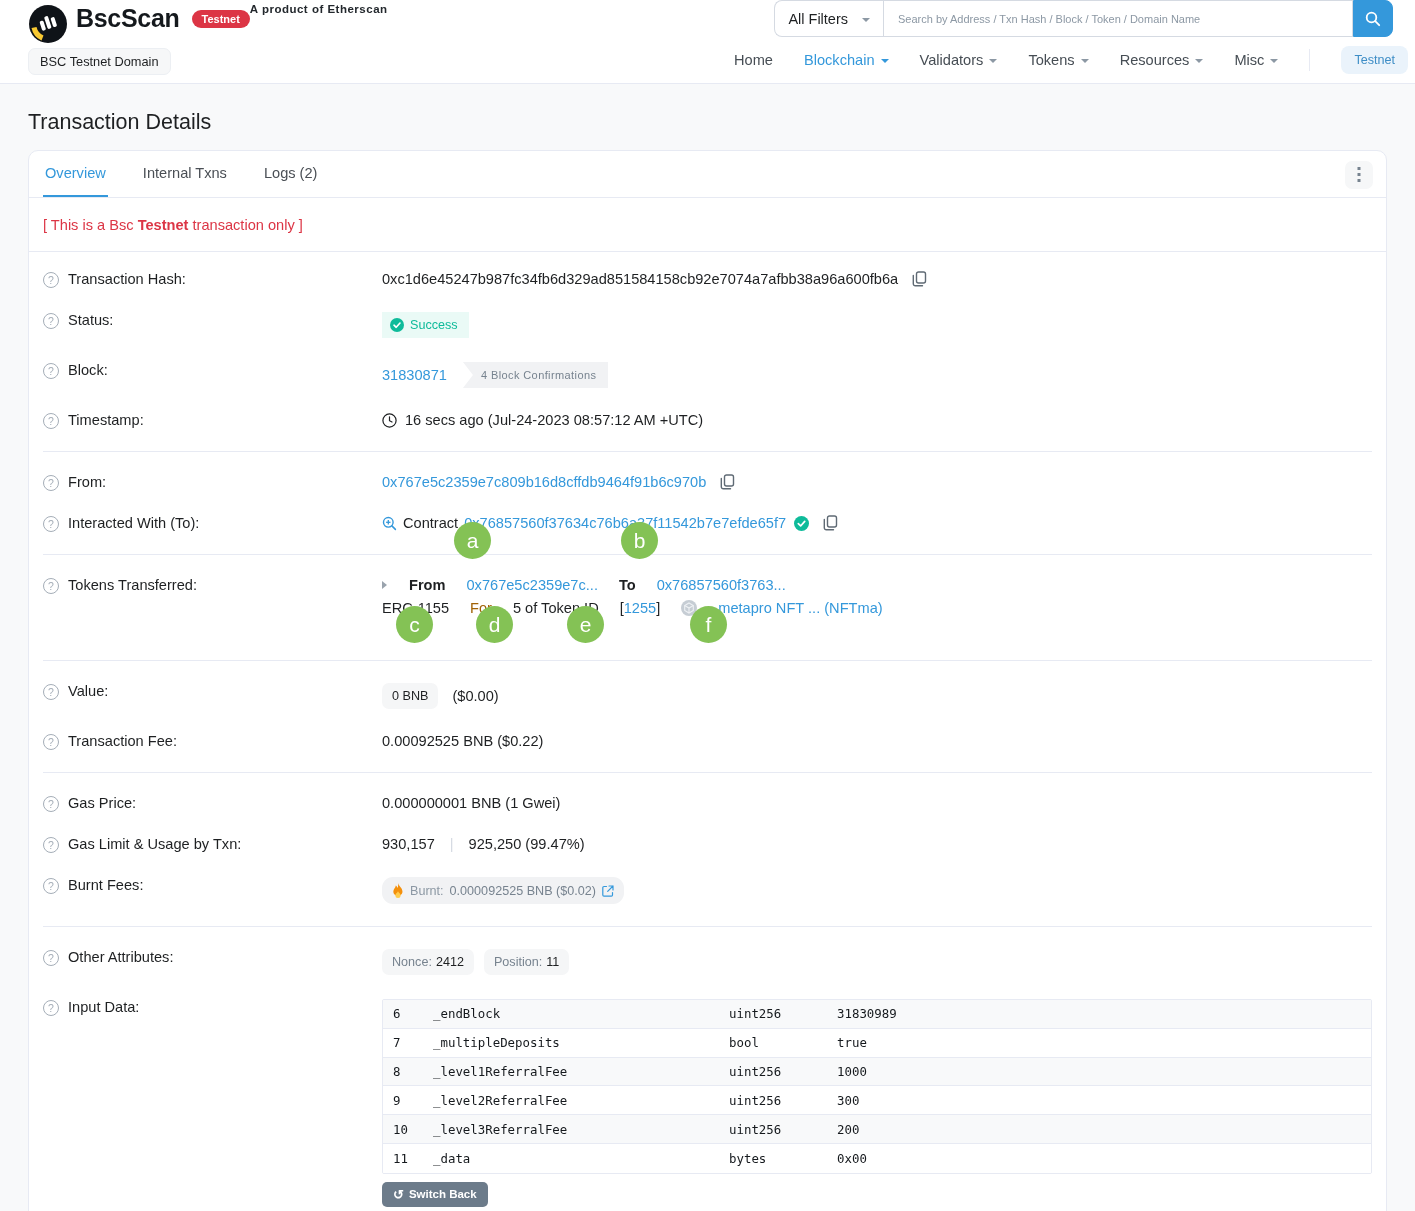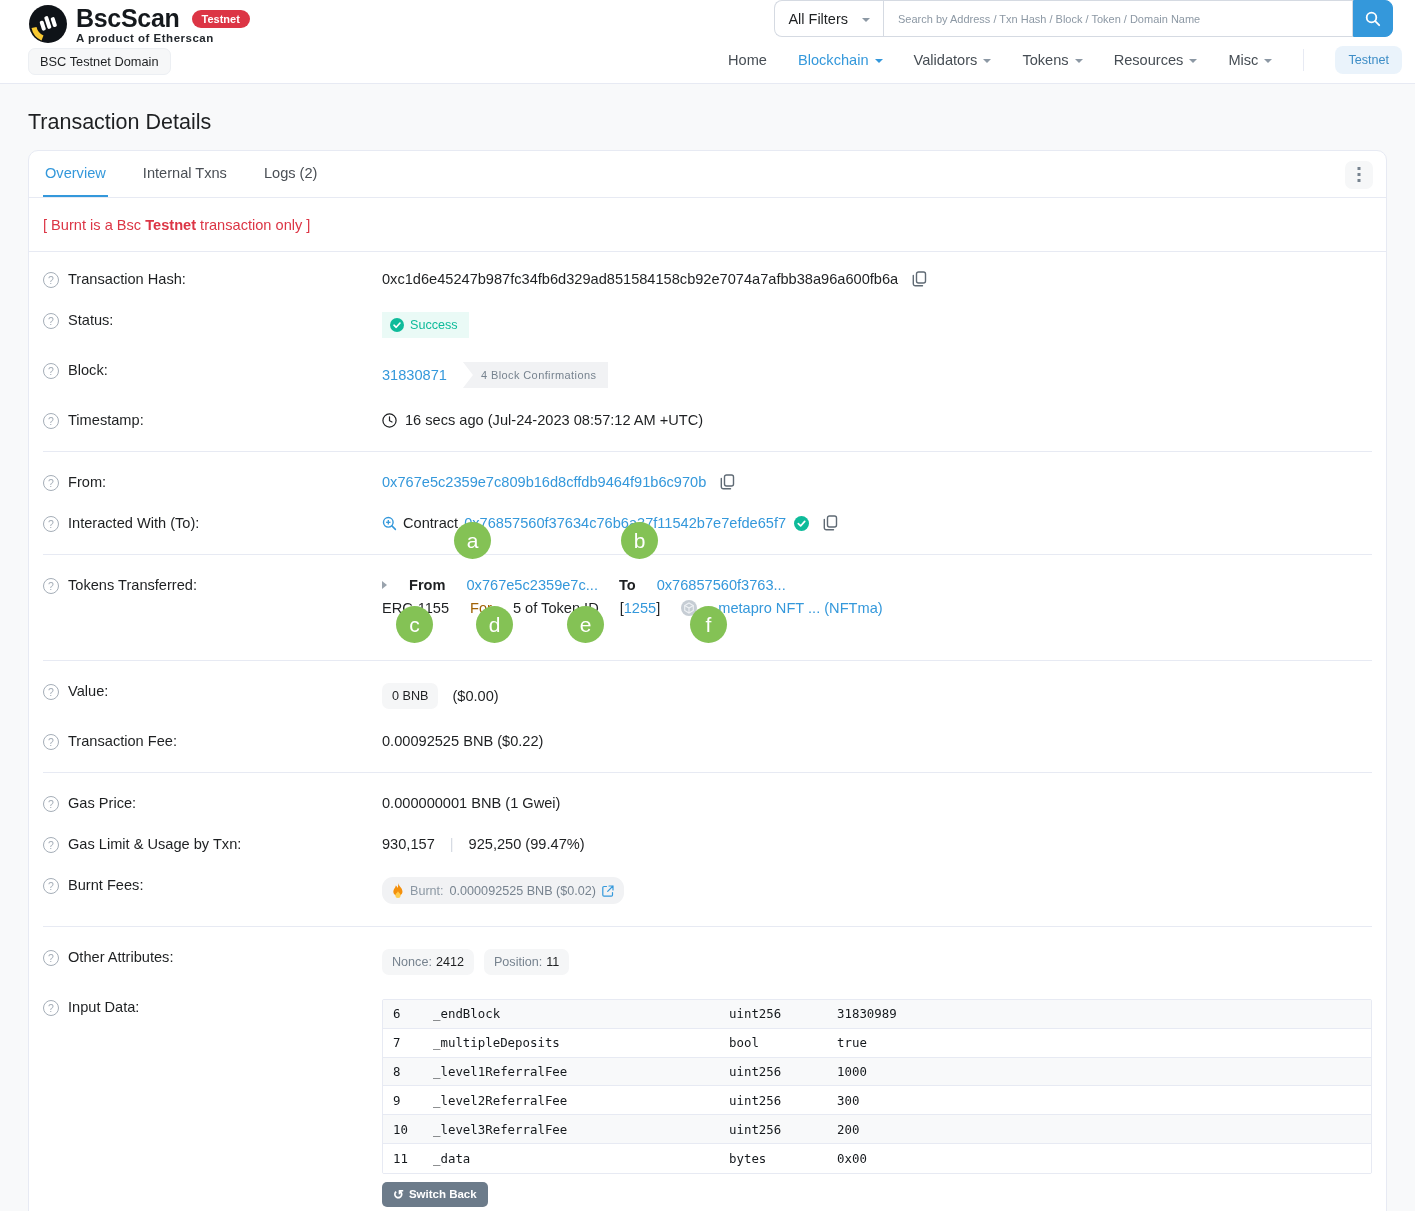--- a/index.html
+++ b/index.html
@@ -11,34 +11,34 @@
     overflow:hidden;
     position:relative;
     font-size:14.6px;
   }
   a { text-decoration:none; }
   .link { color:#3498db; cursor:pointer; }
 
   
   .site-header { background:#fff; border-bottom:1px solid #e7eaf3; height:84px; position:relative; }
   .brand { position:absolute; left:28px; top:4px; display:flex; align-items:flex-start; gap:8px; }
-  .brand-text { display:flex; flex-direction:column; }
+  .brand-text { display:flex; flex-direction:row; }
   .brand-row { display:flex; align-items:center; gap:12px; }
   .brand-name { font-size:25px; font-weight:700; color:#15191d; letter-spacing:-0.3px; }
   .brand-sub { font-size:11.5px; font-weight:700; color:#23282d; letter-spacing:0.5px; margin-top:-1px; }
   .brand-badge { background:#dc3545; color:#fff; font-size:11px; font-weight:700; padding:3px 10px; border-radius:10px; }
   .network-pill { position:absolute; left:28px; top:48px; background:#f6f7f8; border:1px solid #eceff3; border-radius:7px; padding:5px 11px; font-size:12.8px; color:#1e2022; }
 
   .search-bar { position:absolute; right:22px; top:0; display:flex; height:37px; }
   .filter-box { display:flex; align-items:center; gap:14px; border:1px solid #d5dae2; border-right:0; border-radius:8px 0 0 8px; padding:0 13px; background:#fff; font-size:14.5px; color:#1e2022; cursor:pointer; }
   .search-input { width:470px; border:1px solid #d5dae2; padding:0 14px; font-size:11px; color:#1e2022; outline:none; font-family:"Liberation Sans",sans-serif; }
   .search-input::placeholder { color:#8c98a4; }
   .search-btn { width:40px; background:#3498db; border:1px solid #3498db; border-radius:0 8px 8px 0; display:flex; align-items:center; justify-content:center; cursor:pointer; }
 
-  .main-nav { position:absolute; right:13px; top:46px; display:flex; align-items:center; gap:31px; font-size:14.6px; color:#464d54; }
+  .main-nav { position:absolute; right:7px; top:46px; display:flex; align-items:center; gap:31px; font-size:14.6px; color:#464d54; }
   .nav-item { display:flex; align-items:center; gap:6px; cursor:pointer; font-weight:400; }
   .nav-item.active { color:#3498db; }
   .caret { width:0; height:0; border-left:4px solid transparent; border-right:4px solid transparent; border-top:4px solid #8c98a4; margin-top:2px; }
   .nav-item.active .caret { border-top-color:#3498db; }
   .nav-divider { width:1px; height:22px; background:#e7eaf3; }
   .testnet-btn { background:#eaf3fb; color:#3d8dc6; font-size:12.6px; padding:7px 13px; border-radius:8px; cursor:pointer; }
 
   
   .page-title { margin:26px 0 15px 28px; font-size:21.5px; font-weight:500; color:#1e2022; }
 
@@ -176,21 +176,21 @@
     <div class="tab">Logs (2)</div>
     <div class="kebab-btn">
       <svg width="4" height="16" viewBox="0 0 4 16">
         <rect x="0.5" y="0" width="3" height="3" fill="#77838f"></rect>
         <rect x="0.5" y="6" width="3" height="3" fill="#77838f"></rect>
         <rect x="0.5" y="12" width="3" height="3" fill="#77838f"></rect>
       </svg>
     </div>
   </div>
 
-  <div class="notice"><span>[ Burnt is a Bsc </span><b>Testnet</b><span> transaction only ]</span></div>
+  <div class="notice"><span>[ This is a Bsc </span><b>Testnet</b><span> transaction only ]</span></div>
 
   <div class="card-body">
 
     <div class="row">
       <div class="lbl">
         <span class="help-ic">?</span>
         <span>Transaction Hash:</span>
       </div>
       <div class="val">
         <span>0xc1d6e45247b987fc34fb6d329ad851584158cb92e7074a7afbb38a96a600fb6a</span>

